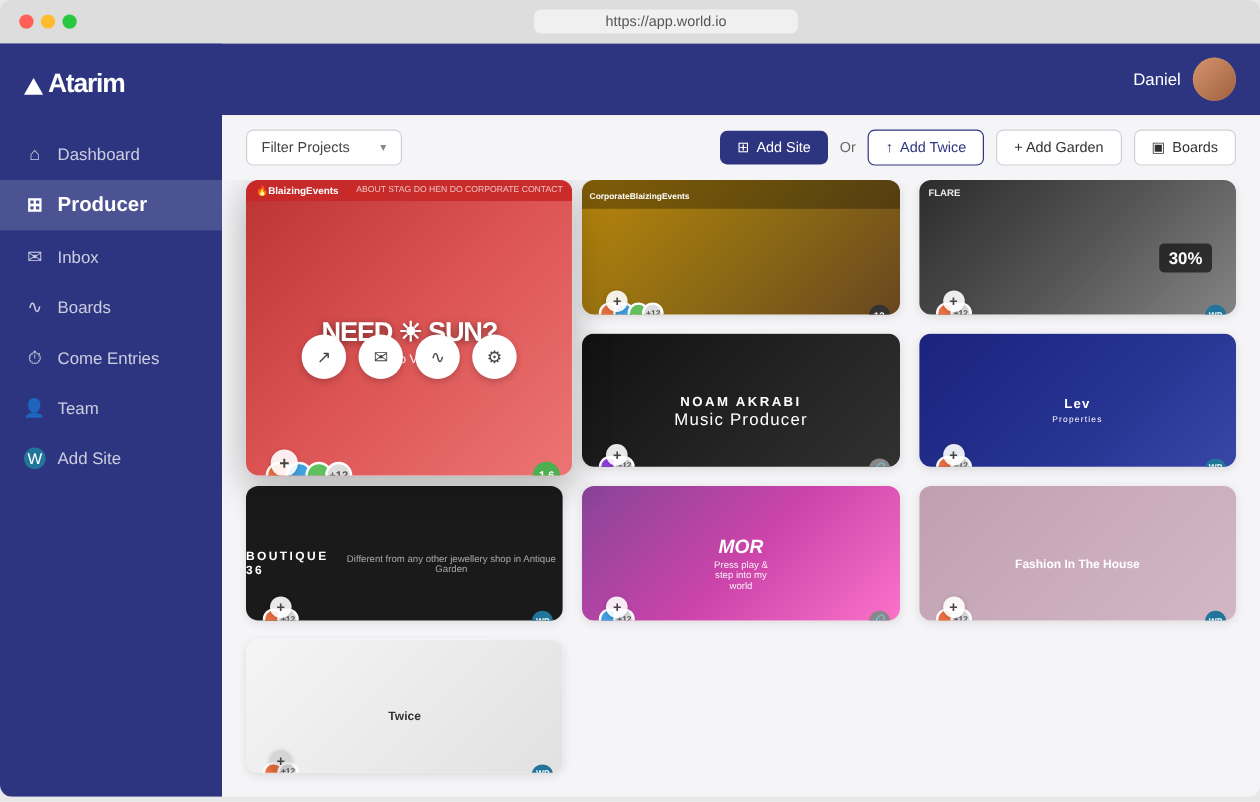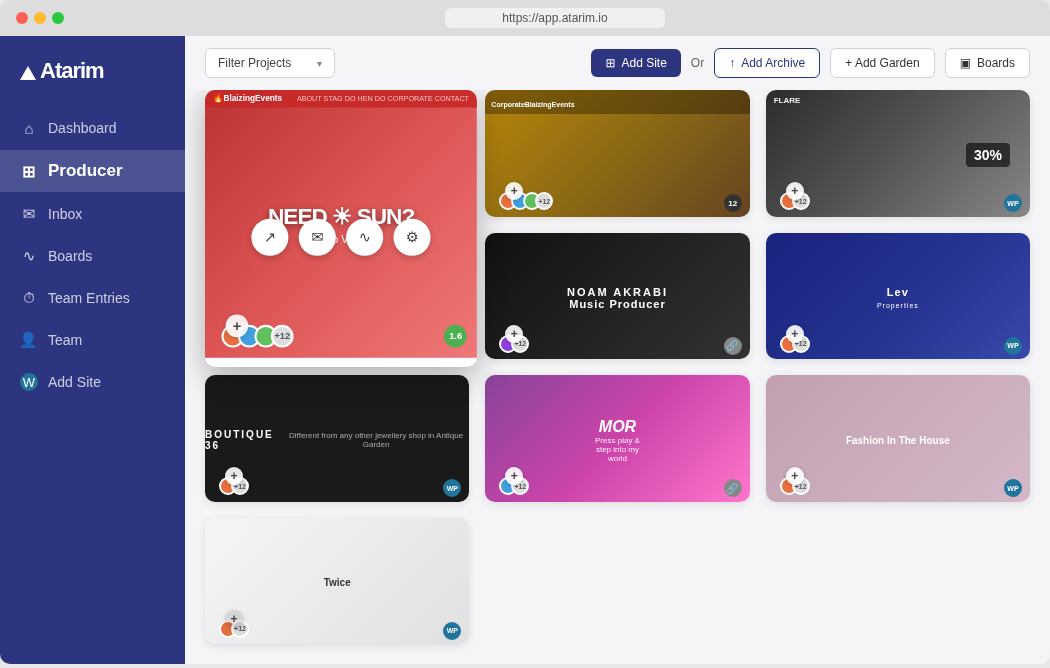--- a/index.html
+++ b/index.html
@@ -225,21 +225,21 @@
 </head>
 <body>
 
 <div style="background:#ddd;height:36px;display:flex;align-items:center;padding:0 16px;gap:12px;border-radius:10px 10px 0 0;">
   <div style="display:flex;gap:6px;">
     <div style="width:12px;height:12px;border-radius:50%;background:#ff5f57;"></div>
     <div style="width:12px;height:12px;border-radius:50%;background:#febc2e;"></div>
     <div style="width:12px;height:12px;border-radius:50%;background:#28c840;"></div>
   </div>
   <div style="flex:1;display:flex;justify-content:center;">
-    <div style="background:#f0f0f0;border-radius:6px;padding:3px 16px;font-size:12px;color:#555;min-width:220px;text-align:center;">https://app.atarim.io</div>
+    <div style="background:#f0f0f0;border-radius:6px;padding:3px 16px;font-size:12px;color:#555;min-width:220px;text-align:center;">https://app.world.io</div>
   </div>
 </div>
 
 <div class="app-window">
 
   <div class="sidebar">
     <div class="sidebar-logo">
       <span style="color:white;font-size:24px;font-weight:800;letter-spacing:-1px;">
         <span style="display:inline-block;width:0;height:0;border-left:8px solid transparent;border-right:8px solid transparent;border-bottom:14px solid white;margin-right:4px;position:relative;top:2px;"></span><span style="color:white;font-size:22px;font-weight:700;">Atarim</span>
       </span>
@@ -257,50 +257,58 @@
       <div class="nav-item">
         <span class="nav-icon">✉</span>
         <span>Inbox</span>
       </div>
       <div class="nav-item">
         <span class="nav-icon">∿</span>
         <span>Boards</span>
       </div>
       <div class="nav-item">
         <span class="nav-icon">⏱</span>
-        <span>Team Entries</span>
+        <span>Come Entries</span>
       </div>
       <div class="nav-item">
         <span class="nav-icon">👤</span>
         <span>Team</span>
       </div>
       <div class="nav-item">
         <span class="nav-icon" style="font-size:13px;background:#21759b;color:white;border-radius:50%;width:18px;height:18px;display:flex;align-items:center;justify-content:center;">W</span>
         <span>Add Site</span>
       </div>
     </nav>
   </div>
 
   <div class="main-content">
 
+    <div class="top-header">
+      <div class="header-user">
+        <span>Daniel</span>
+        <div class="avatar">
+          <div class="avatar-img" style="background:linear-gradient(135deg,#d4956c,#a06040);width:36px;height:36px;border-radius:50%;"></div>
+        </div>
+      </div>
+    </div>
 
     <div class="toolbar">
       <div class="filter-select">
         <span>Filter Projects</span>
         <span class="filter-select-chevron">▾</span>
       </div>
       <div class="toolbar-spacer"></div>
       <button class="btn-add-site">
         <span>⊞</span>
         <span>Add Site</span>
       </button>
       <span class="btn-or">Or</span>
       <button class="btn-add-design">
         <span>↑</span>
-        <span>Add Archive</span>
+        <span>Add Twice</span>
       </button>
       <button class="btn-add-project">
         <span>+ Add Garden</span>
       </button>
       <button class="btn-archive">
         <span>▣</span>
         <span>Boards</span>
       </button>
     </div>
 
@@ -367,21 +375,21 @@
           </div>
           <div style="position:absolute;bottom:8px;right:8px;width:18px;height:18px;border-radius:50%;background:#21759b;color:white;font-size:7px;font-weight:700;display:flex;align-items:center;justify-content:center;">WP</div>
 
           <div style="position:absolute;right:20px;top:50%;transform:translateY(-50%);background:rgba(0,0,0,0.6);color:white;font-size:14px;font-weight:800;padding:4px 8px;border-radius:4px;">30%</div>
         </div>
 
       </div>
 
       <div style="background:white;border-radius:10px;overflow:hidden;box-shadow:0 2px 8px rgba(0,0,0,0.1);cursor:pointer;position:relative;grid-column:2;grid-row:2;">
         <div style="width:100%;height:130px;background:linear-gradient(135deg,#111,#333);position:relative;overflow:hidden;display:flex;align-items:center;justify-content:center;">
-          <div style="color:white;font-size:11px;font-weight:700;letter-spacing:2px;text-align:center;">NOAM AKRABI<br><span style="font-size:11px;font-weight:700;letter-spacing:1px;">Music Producer</span></div>
+          <div style="color:white;font-size:11px;font-weight:700;letter-spacing:2px;text-align:center;">NOAM AKRABI<br><span style="font-size:14px;font-weight:400;letter-spacing:1px;">Music Producer</span></div>
           <div class="card-avatars">
             <div class="add-btn" style="font-size:12px;width:18px;height:18px;">+</div>
             <div class="mini-avatar" style="background:#9040e0;margin-left:4px;width:18px;height:18px;"></div>
             <div class="mini-avatar avatar-count" style="font-size:7px;width:18px;height:18px;">+12</div>
           </div>
           <div style="position:absolute;bottom:8px;right:8px;width:18px;height:18px;border-radius:50%;background:#888;color:white;font-size:10px;font-weight:700;display:flex;align-items:center;justify-content:center;">🔗</div>
         </div>
 
       </div>
 

